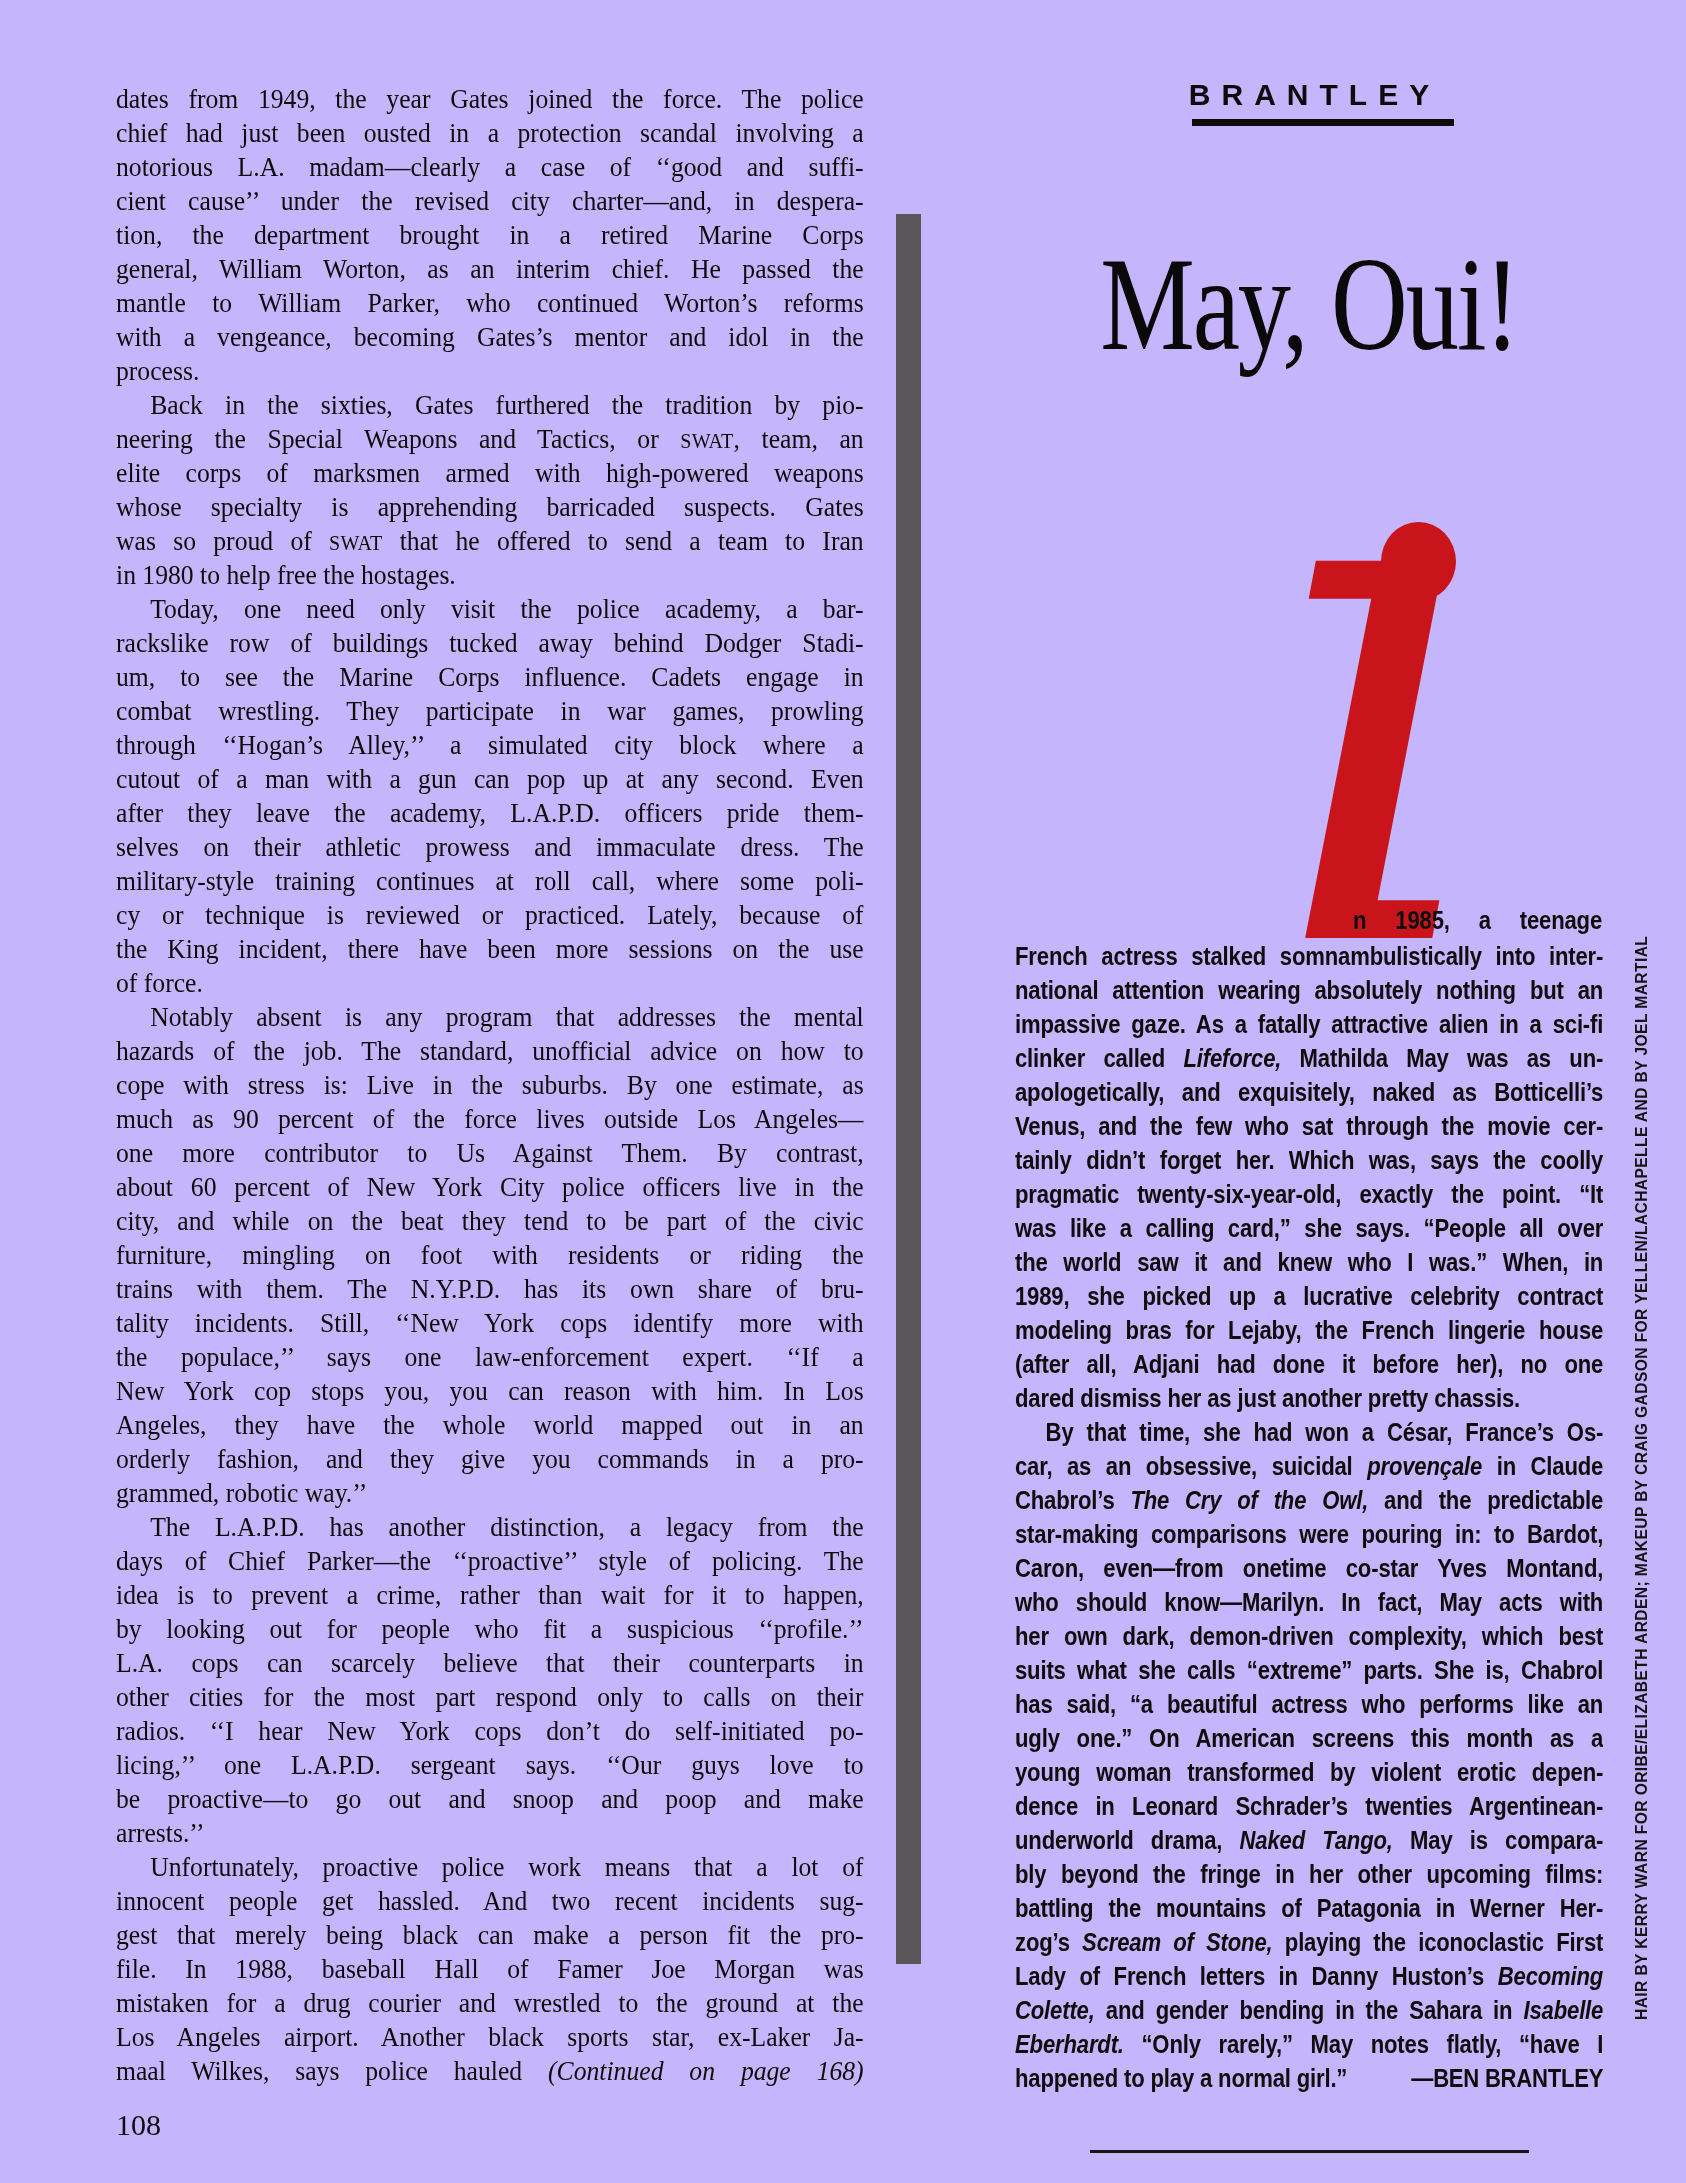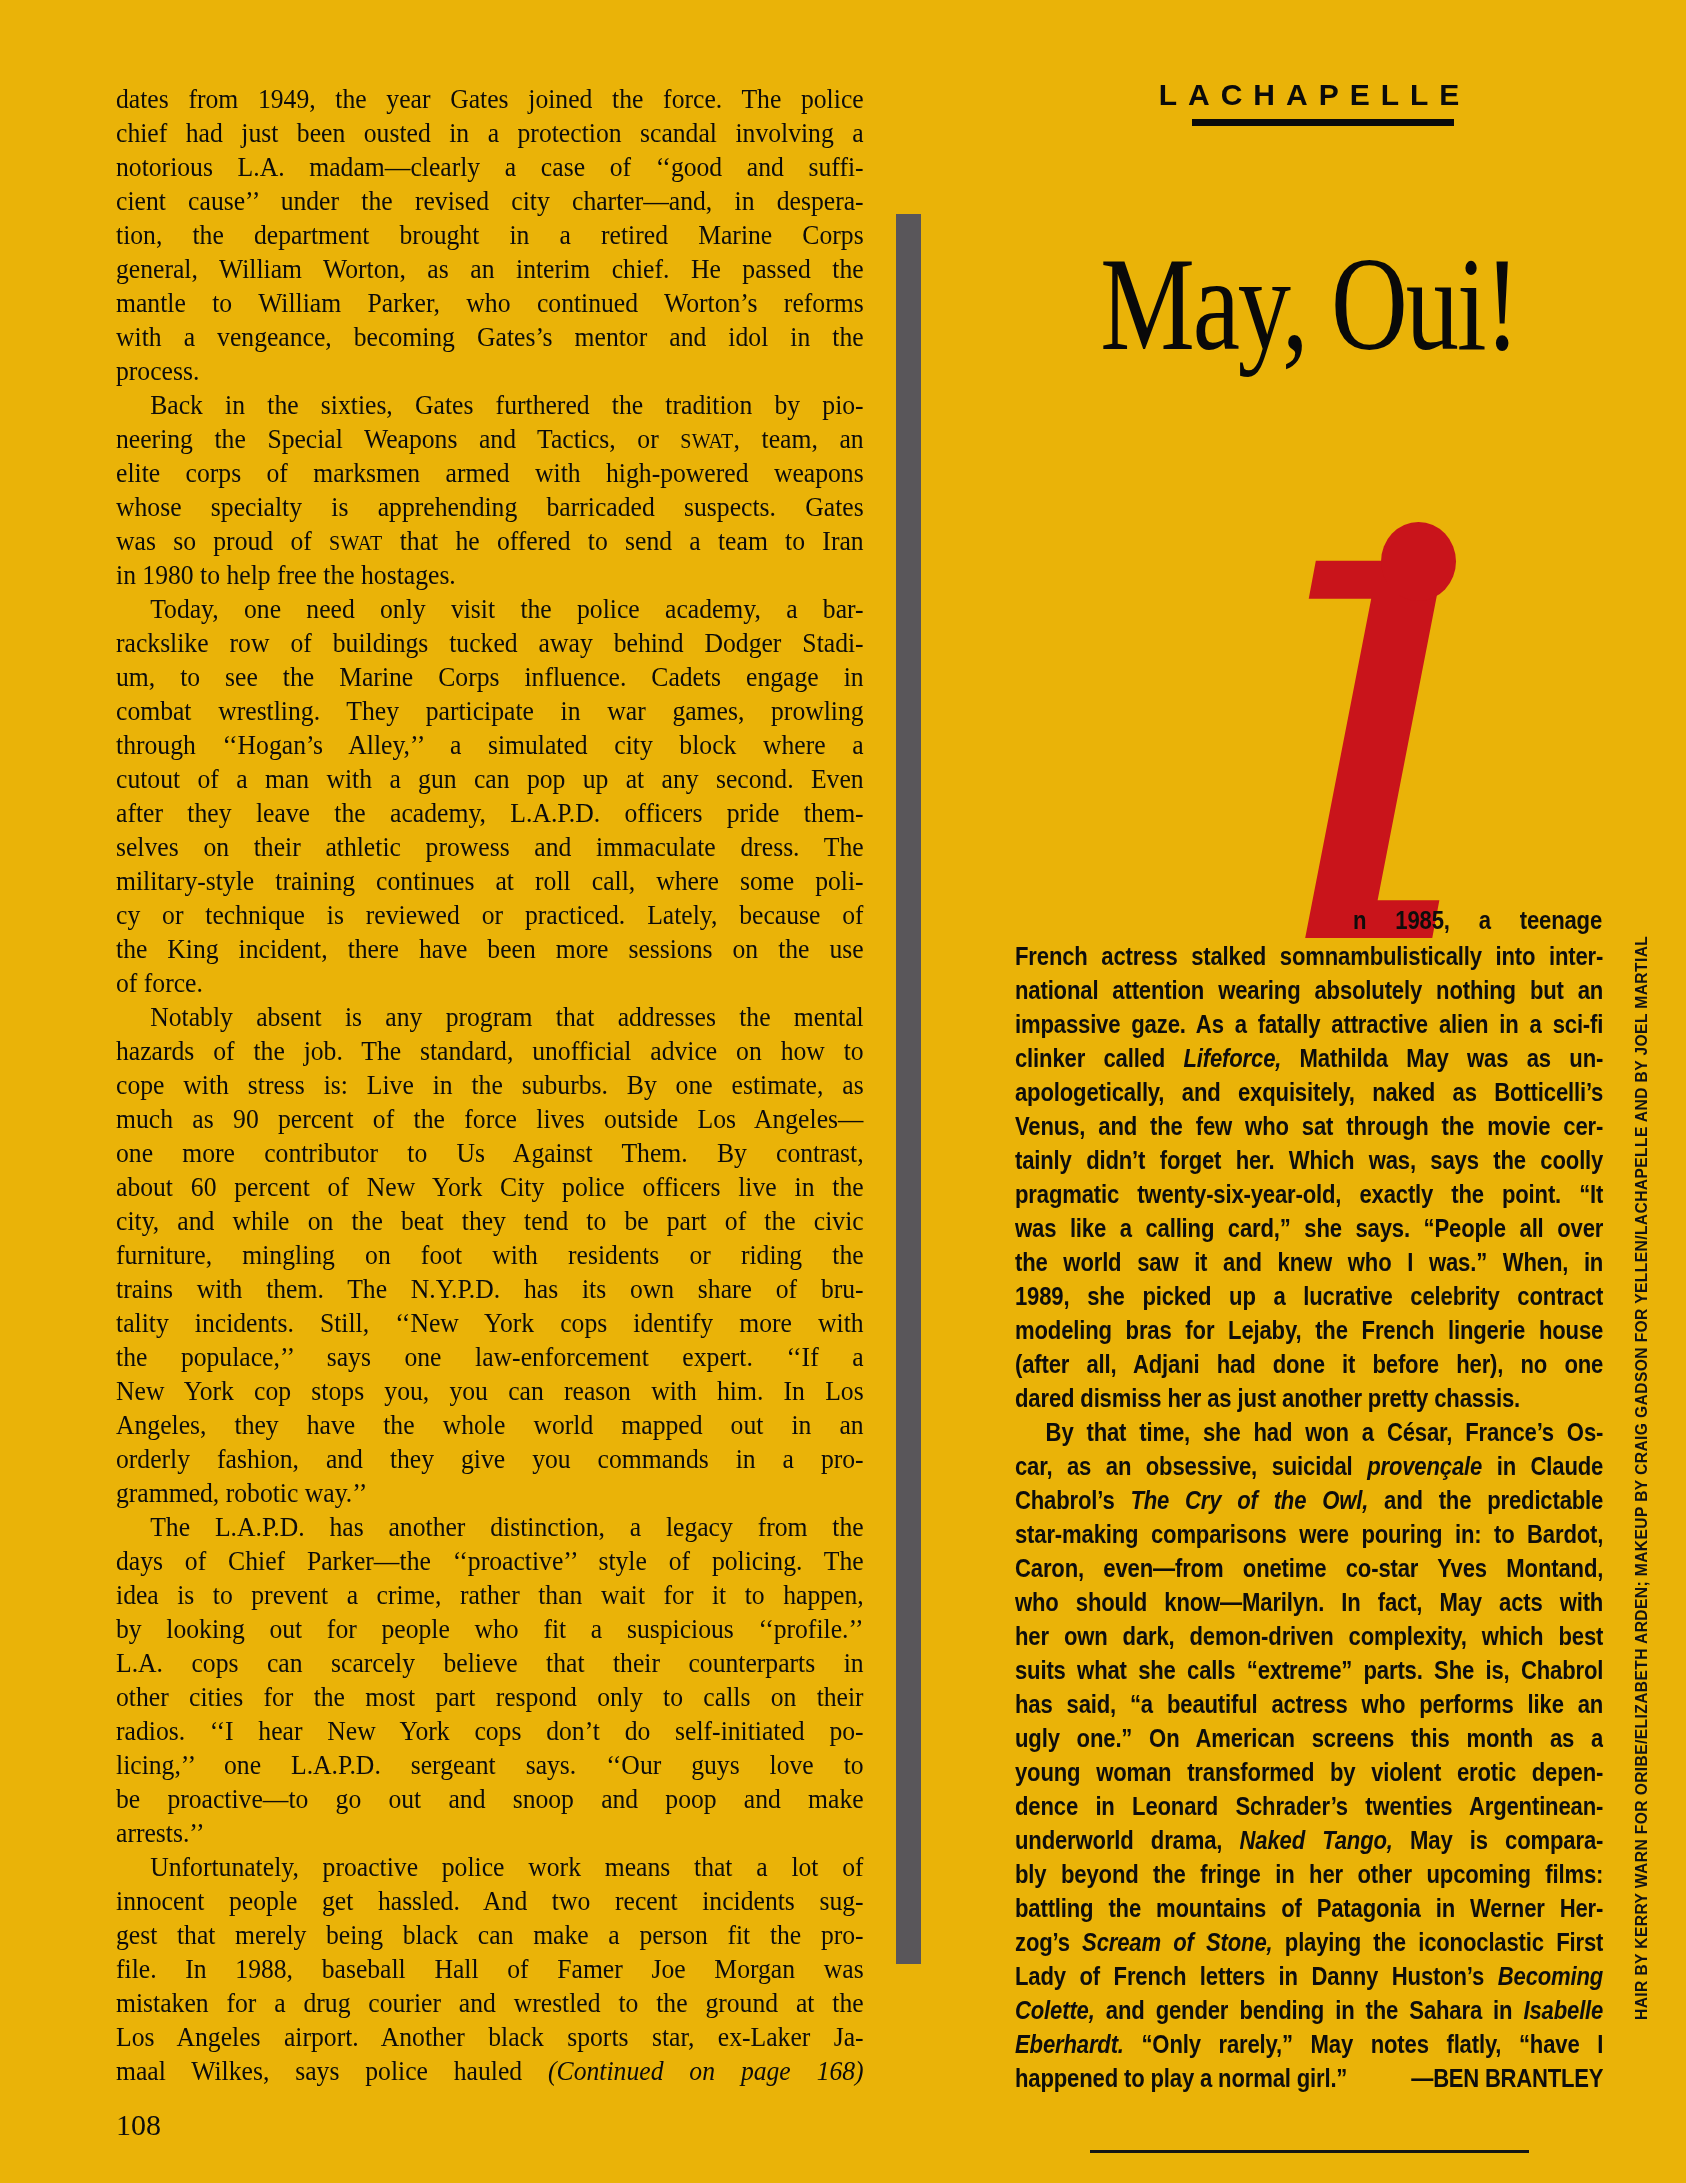--- a/index.html
+++ b/index.html
@@ -1,18 +1,18 @@
 <!DOCTYPE html>
 <html style="font-size:10.4px"><head>
 <meta charset="utf-8">
 <style>
   html,body { margin:0; padding:0; background:#d8d8d6; }
   .page {
     position:relative; width:1687px; height:2183px;
-    background:#eab308; overflow:hidden;
+    background:#c4b5fd; overflow:hidden;
     font-kerning:normal; color:#0e0d0b;
   }
   
   .line {
     height:var(--pitch,34px);
     line-height:var(--pitch,34px);
     text-align:justify;
     overflow:hidden;
     white-space:normal;
   }
@@ -173,21 +173,21 @@
       <div class="line"><span>innocent people get hassled. And two recent incidents sug-</span></div>
       <div class="line"><span>gest that merely being black can make a person fit the pro-</span></div>
       <div class="line"><span>file. In 1988, baseball Hall of Famer Joe Morgan was</span></div>
       <div class="line"><span>mistaken for a drug courier and wrestled to the ground at the</span></div>
       <div class="line"><span>Los Angeles airport. Another black sports star, ex-Laker Ja-</span></div>
       <div class="line"><span>maal Wilkes, says police hauled </span><span class="it">(Continued on page 168)</span></div>
     </div>
 
   <div id="divider"></div>
 
-  <div id="spotlight">LACHAPELLE</div>
+  <div id="spotlight">BRANTLEY</div>
   <div id="spotlight-rule"></div>
 
   <div id="title">May, Oui!</div>
 
   <div id="dropcap-body">ı</div>
   <div id="dropcap-dot"></div>
 
   <div id="first-line" class="line sansfont">n 1985, a teenage</div>
 
   <div id="right-col" class="sansfont">

